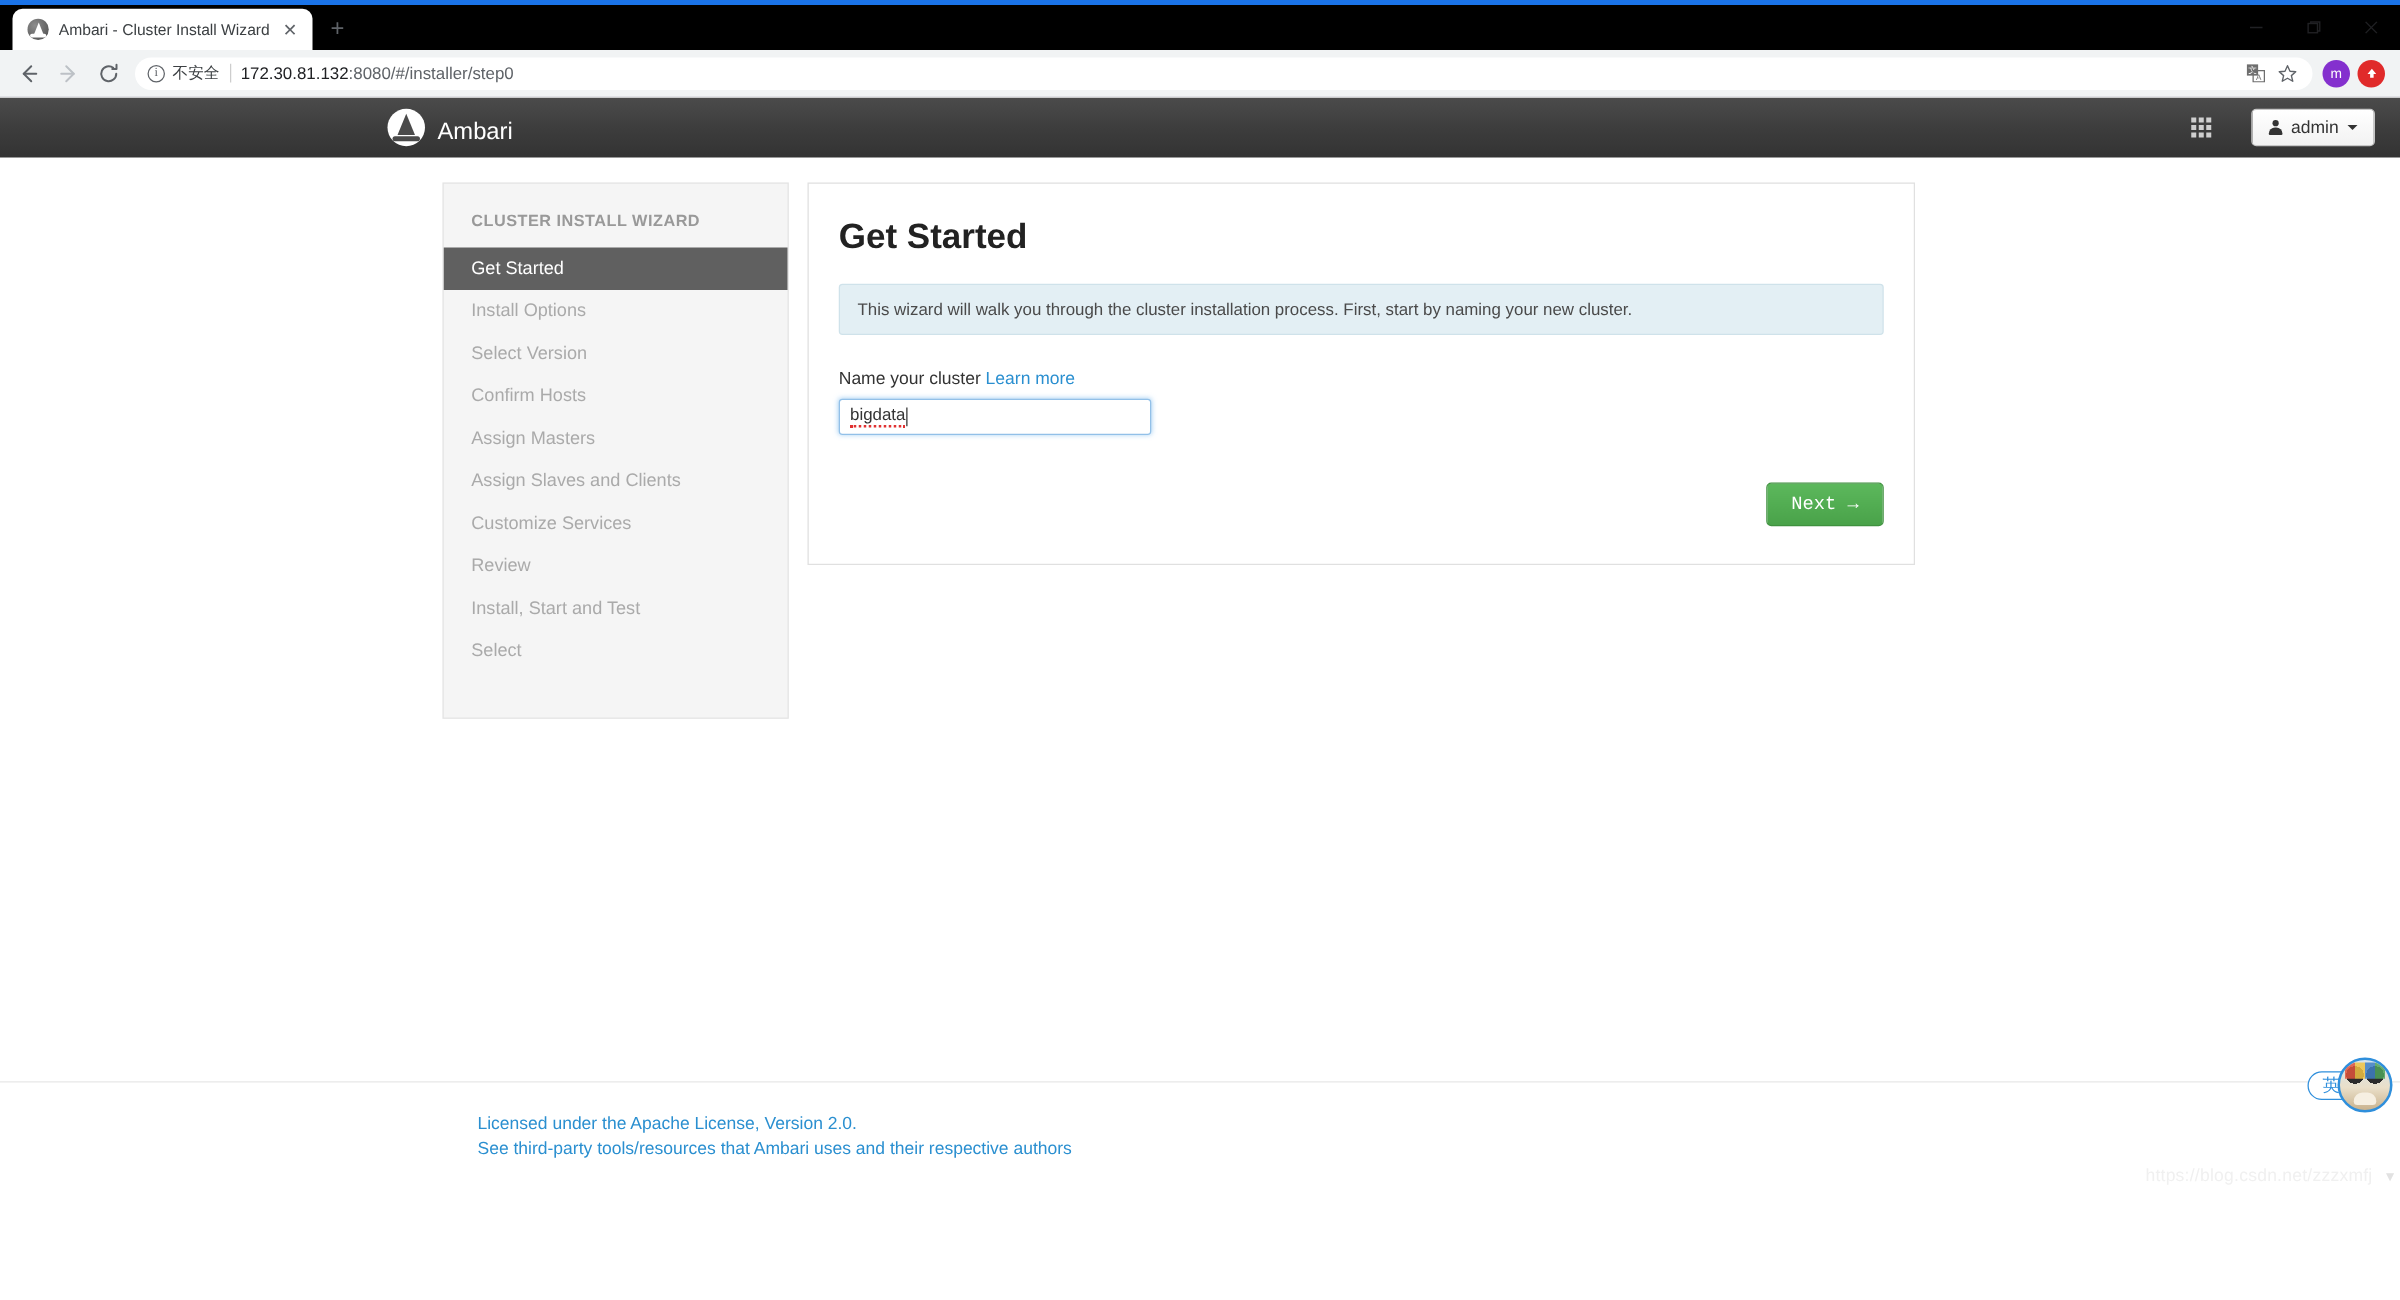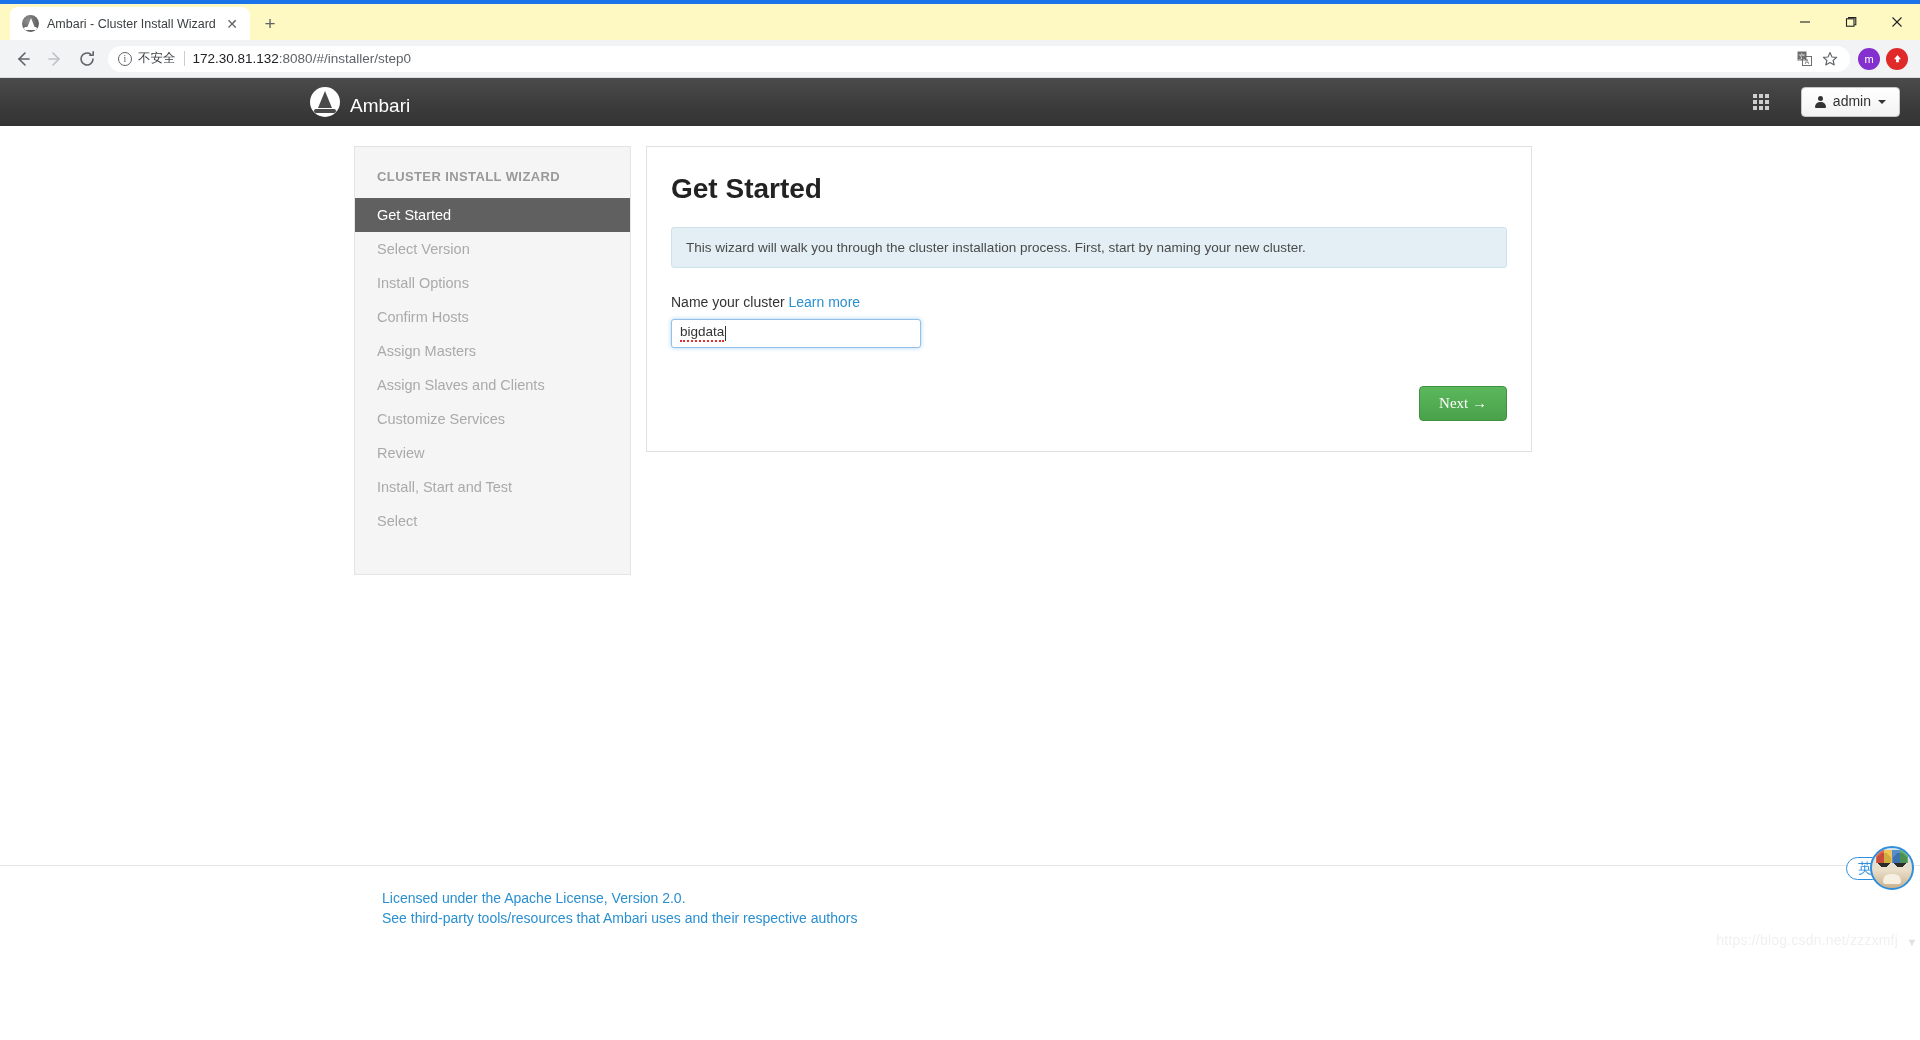--- a/index.html
+++ b/index.html
@@ -12,21 +12,21 @@
     background: #ffffff;
   }
 
   
   .browser-topstrip {
     height: 4px;
     background: #1a73e8;
   }
   .tabstrip {
     height: 36px;
-    background: #fef9c3;
+    background: #000000;
     display: flex;
     align-items: flex-end;
     position: relative;
     padding-left: 10px;
   }
   .tab {
     height: 33px;
     background: #ffffff;
     border-radius: 8px 8px 0 0;
     display: flex;
@@ -405,21 +405,21 @@
     margin-top: 38px;
   }
   .next-btn {
     background: linear-gradient(to bottom, #5cb85c 0%, #49a249 100%);
     border: 1px solid #3f913f;
     border-radius: 4px;
     color: #ffffff;
     font-size: 15px;
     padding: 8px 19px;
     cursor: pointer;
-    font-family: Liberation Serif, serif;
+    font-family: Liberation Mono, monospace;
   }
 
   .page-footer {
     position: absolute;
     left: 0; right: 0;
     bottom: 0;
     height: 87px;
     border-top: 1px solid #e7e7e7;
     padding-top: 22px;
   }
@@ -614,22 +614,22 @@
         <span class="caret-down"></span>
       </span>
     </div>
   </div>
 
   <div class="content-area">
 
     <div class="wizard-sidebar">
       <div class="sidebar-title">CLUSTER INSTALL WIZARD</div>
       <div class="step-item active">Get Started</div>
+      <div class="step-item">Install Options</div>
       <div class="step-item">Select Version</div>
-      <div class="step-item">Install Options</div>
       <div class="step-item">Confirm Hosts</div>
       <div class="step-item">Assign Masters</div>
       <div class="step-item">Assign Slaves and Clients</div>
       <div class="step-item">Customize Services</div>
       <div class="step-item">Review</div>
       <div class="step-item">Install, Start and Test</div>
       <div class="step-item">Select</div>
     </div>
 
     <div class="main-card">

